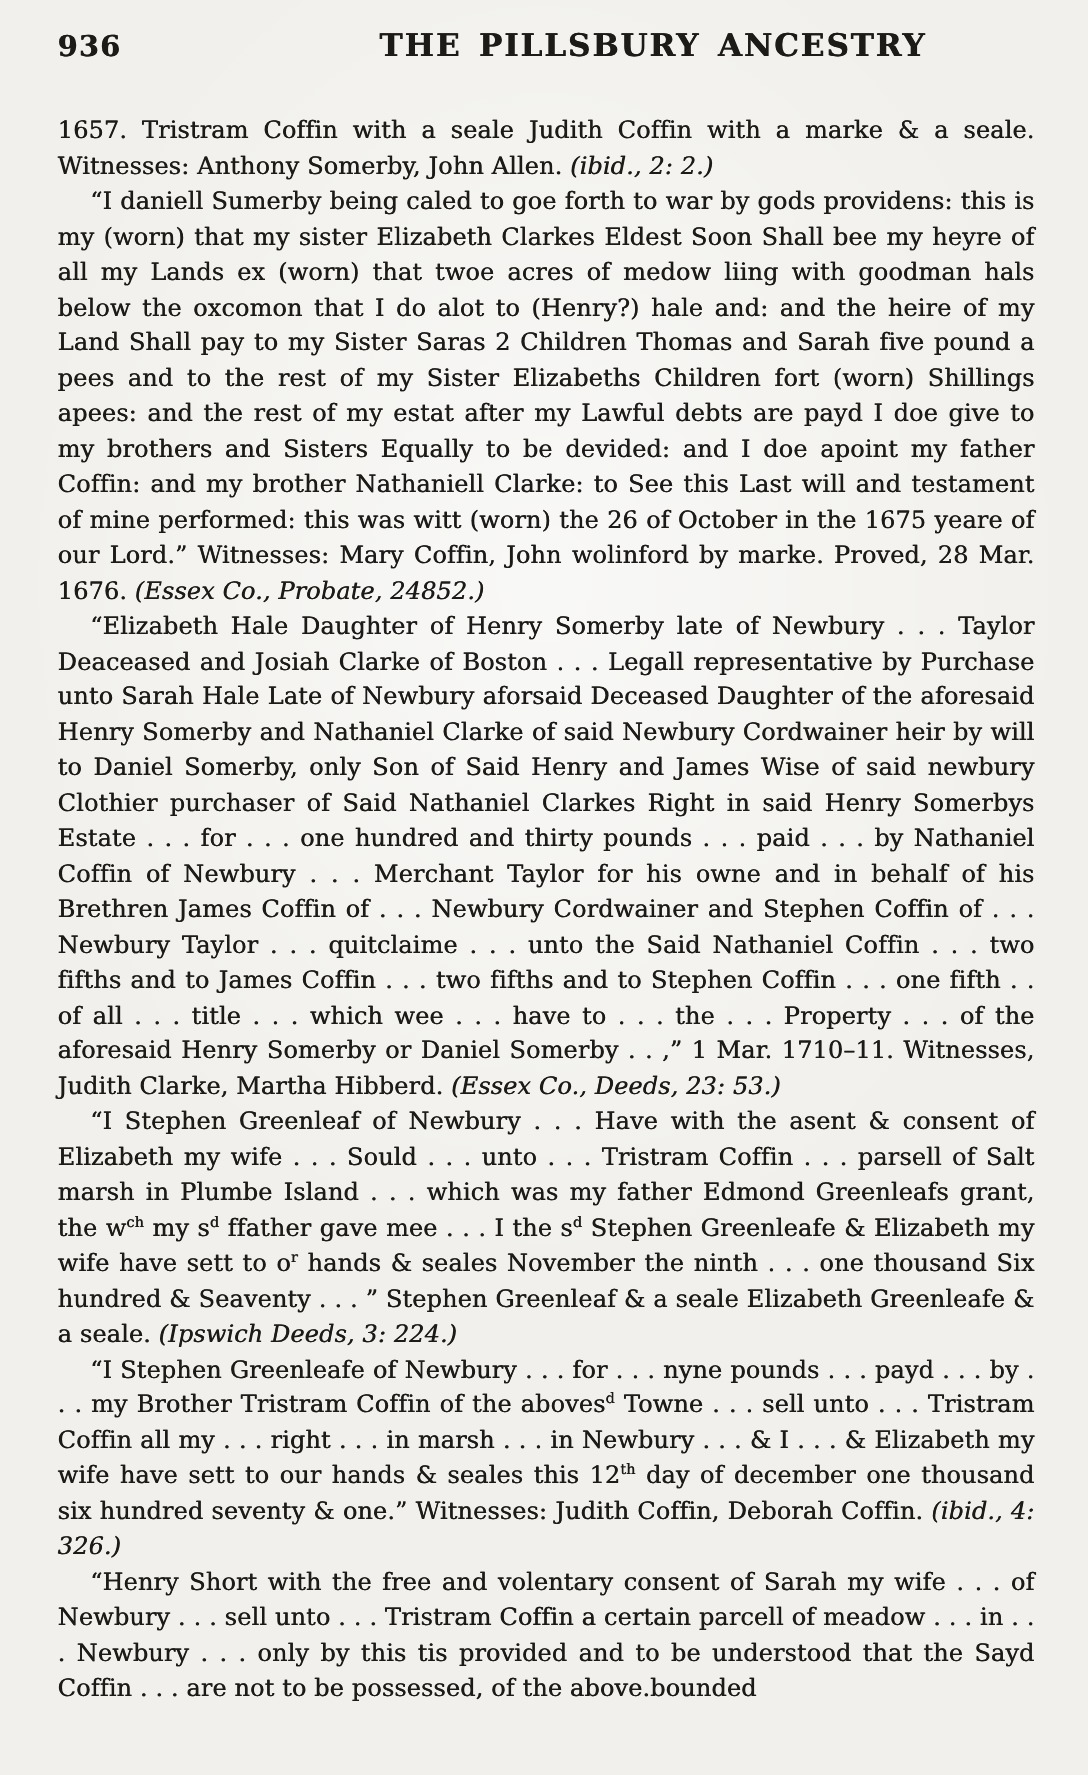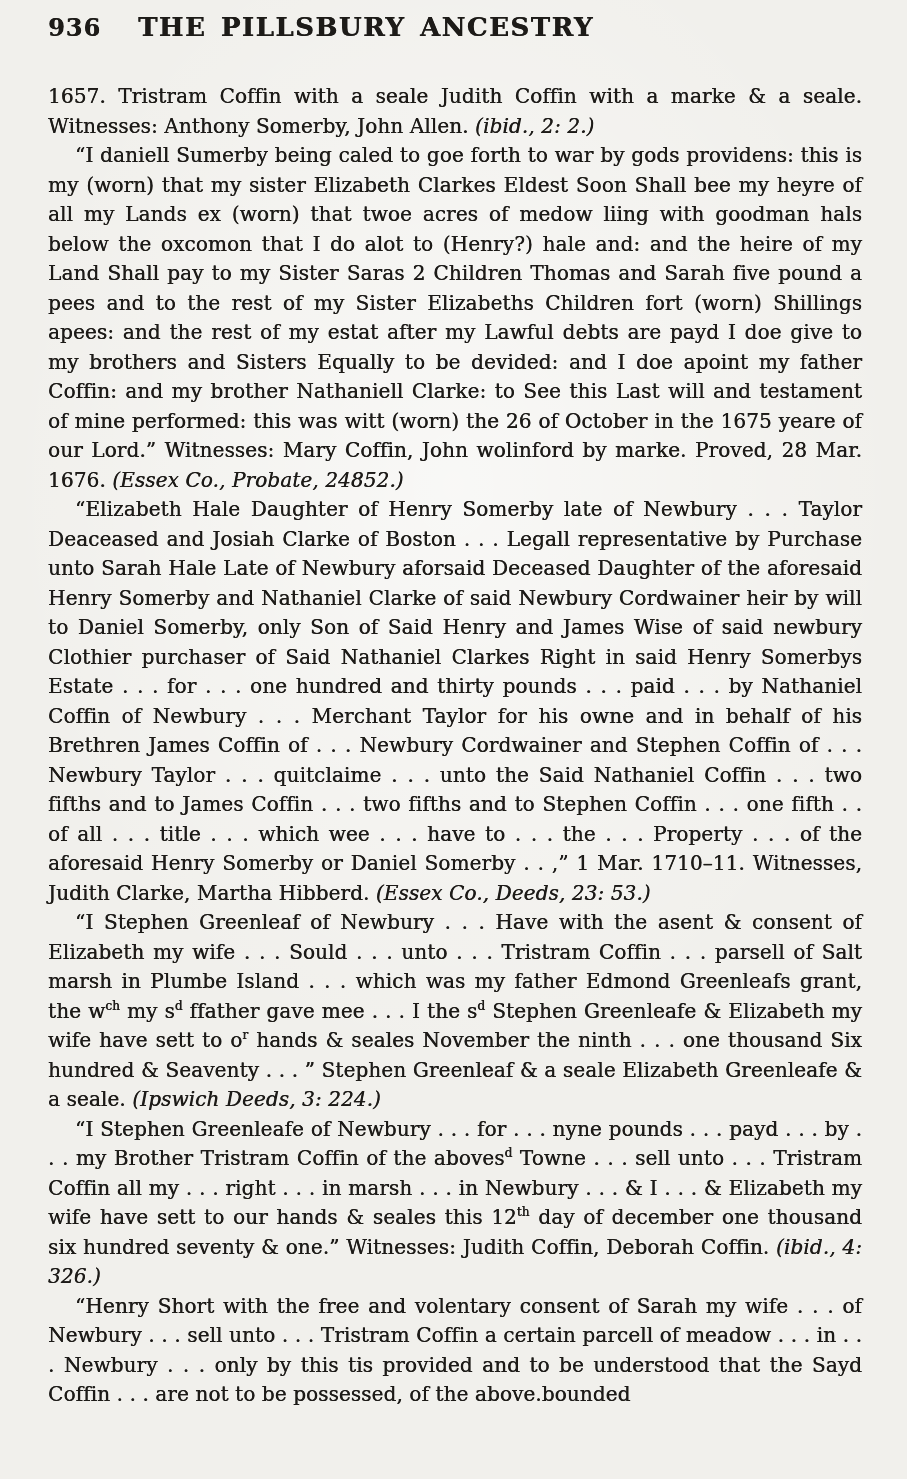--- a/index.html
+++ b/index.html
@@ -11,39 +11,39 @@
     height: 1479px;
     background: #f1f0ec;
     overflow: hidden;
     font-family: "DejaVu Serif", "Liberation Serif", serif;
     color: #1d1b18;
   }
   .page {
     box-sizing: border-box;
     width: 907px;
     height: 1079px;
-    padding: 12px 45px 0 48px;
+    padding: 24px 45px 0 48px;
     background:
       radial-gradient(ellipse at 50% 45%, rgba(255,255,255,0.55) 0%, rgba(255,255,255,0) 70%),
       #f1f0ec;
   }
   .page-header {
     display: grid;
     grid-template-columns: 90px 1fr 90px;
     align-items: baseline;
     margin-bottom: 24px;
   }
   .page-number {
     font-size: 24px;
     font-weight: bold;
     letter-spacing: 1px;
     text-shadow: 0.4px 0 0 currentColor;
   }
   .page-title {
-    text-align: left;
+    text-align: right;
     font-size: 26px;
     font-weight: bold;
     letter-spacing: 1.5px;
     word-spacing: 4px;
     text-shadow: 0.4px 0 0 currentColor;
     white-space: nowrap;
   }
   .content p {
     margin: 0;
     text-align: justify;

